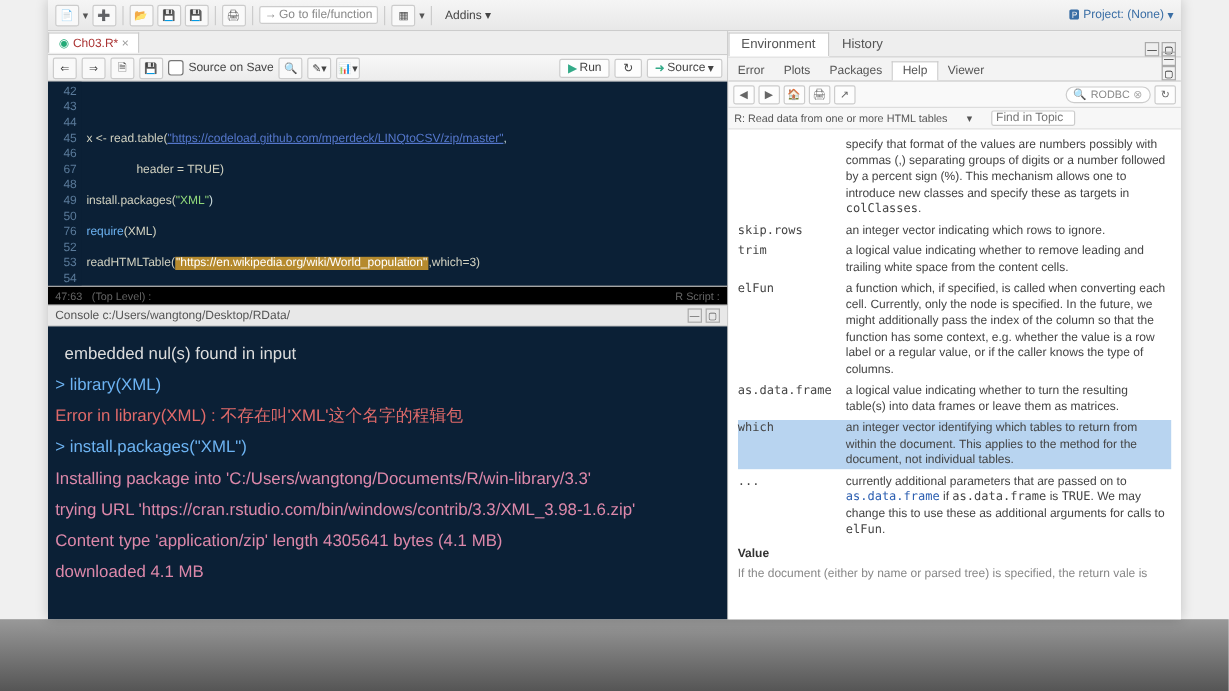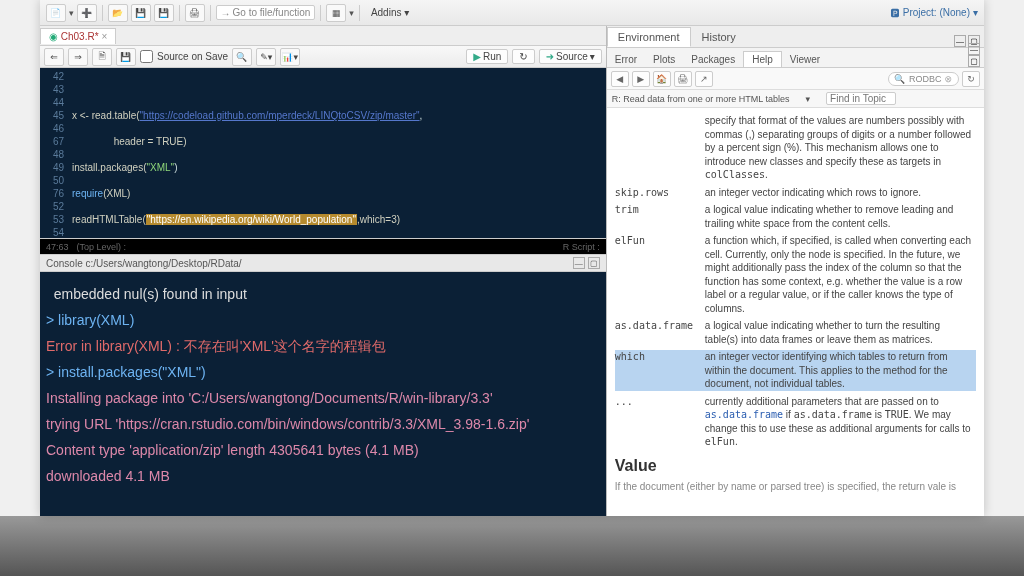--- a/index.html
+++ b/index.html
@@ -50,21 +50,21 @@
 .help-tb .search { margin-left: auto; border: 1px solid #ccc; border-radius: 8px; padding: 1px 6px; font-size: 9px; color: #888; background: #fff; display: flex; align-items: center; gap: 3px; }
 .breadcrumb { height: 18px; background: #f7f7f7; border-bottom: 1px solid #ddd; font-size: 9px; color: #555; display: flex; align-items: center; padding: 0 5px; gap: 16px; }
 .breadcrumb input.find { border: 1px solid #ccc; border-radius: 2px; font-size: 10px; padding: 0 3px; width: 70px; color: #aaa; }
 .help-body { flex: 1; overflow: hidden; background: #fff; font-size: 10px; color: #333; padding: 2px 8px; line-height: 1.35; }
 .arg-row { display: flex; margin: 4px 0; }
 .arg-name { width: 90px; font-family: Consolas, monospace; color: #444; flex-shrink: 0; }
 .arg-desc { flex: 1; color: #444; }
 .arg-row.sel { background: #b8d4f0; }
 .code-inline { font-family: Consolas, monospace; }
 .linkish { color: #2a5db0; }
-.help-h { font-size: 16px; font-weight: bold; margin-top: 6px; color: #333; }
+.help-h { font-size: 10px; font-weight: bold; margin-top: 6px; color: #333; }
 .sm-icon { font-size: 9px; }
 </style>
 </head>
 <body>
 
 <div class="bottom-shadow"></div>
 <div class="outer-frame">
 
   <div class="top-toolbar">
     <div class="tb-btn">

